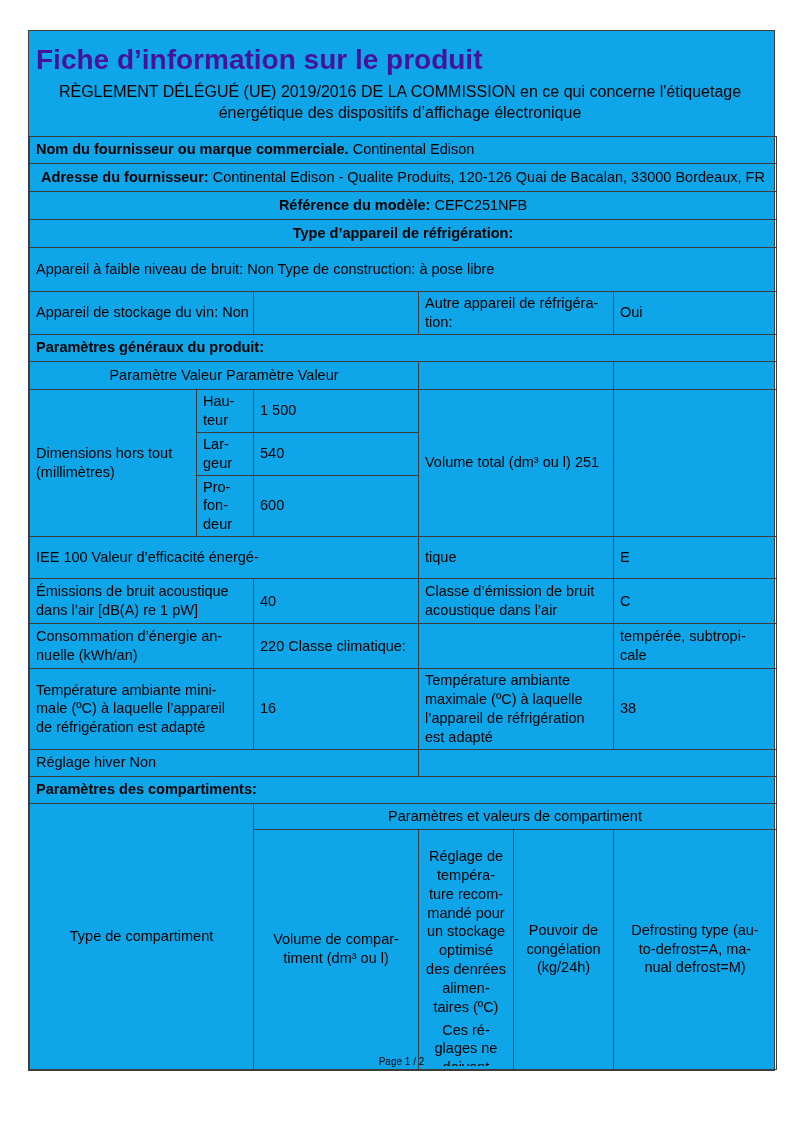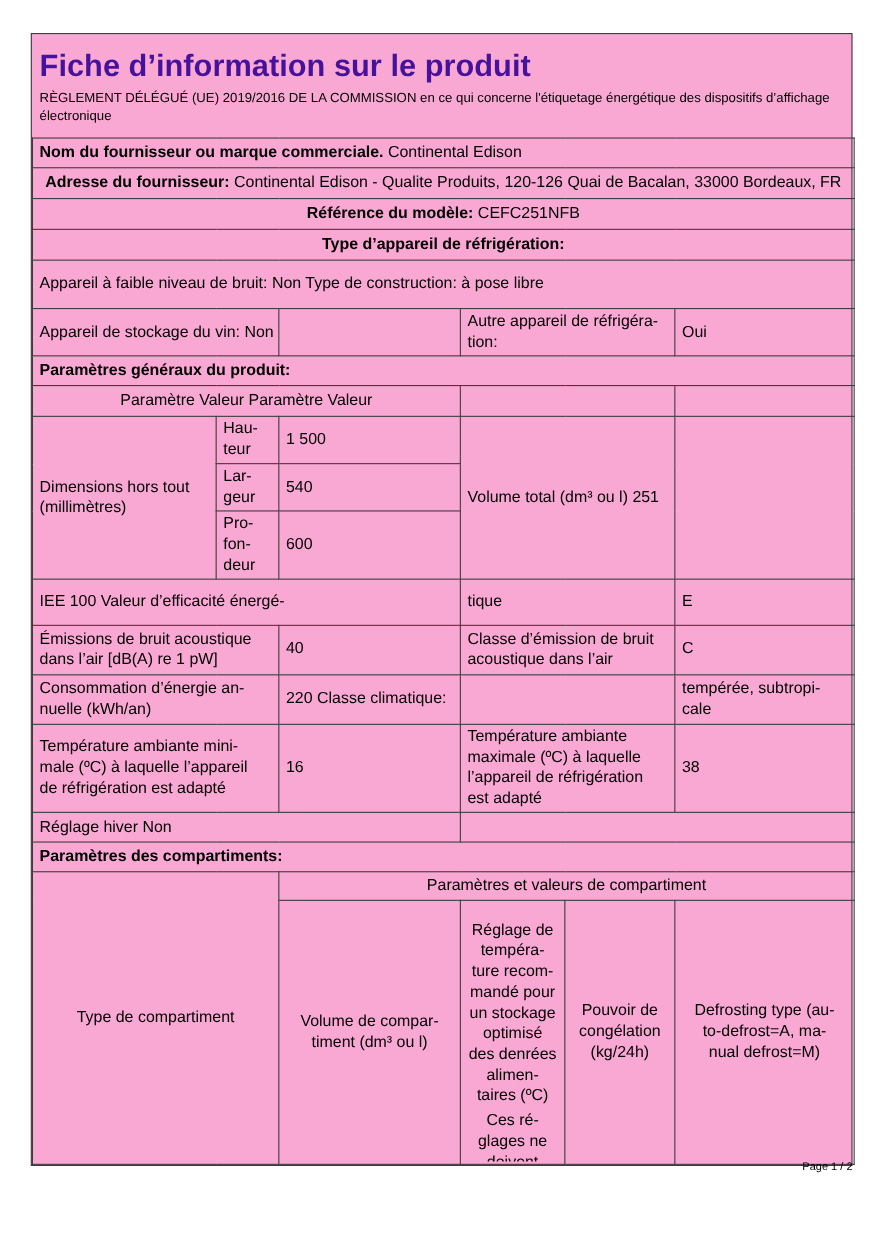--- a/index.html
+++ b/index.html
@@ -15,32 +15,33 @@
     height: 1134px;
     background: #fff;
     overflow: hidden;
   }
   .frame {
     position: absolute;
     left: 28px;
     top: 30px;
     width: 747px;
     border: 1px solid #3d3d3d;
-    background: #f9a8d4;
+    background: #0ea5e9;
   }
   .doc-title {
     color: var(--accent, #46129b);
     font-size: 28px;
     font-weight: bold;
     margin: 13px 8px 2px 7px;
   }
   .doc-reg {
-    font-size: 12px;
+    font-size: 16px;
     line-height: 1.3;
     margin: 6px 10px 12px 7px;
+    text-align: center;
   }
   table.fiche {
     width: 100%;
     border-collapse: collapse;
     table-layout: fixed;
     font-size: 14.5px;
     line-height: 1.3;
   }
   .fiche td {
     border: 1px solid #3d3d3d;
@@ -57,21 +58,21 @@
   tr.rh42 { height: 42px; } tr.rh43 { height: 43px; } tr.rh45 { height: 45px; }
   tr.rh57 { height: 57px; } tr.rh75 { height: 75px; } tr.rh26 { height: 26px; }
   tr.rh240 { height: 240px; }
   .clip { height: 234px; overflow: hidden; }
   .clip .p2 { margin-top: 4px; }
   .page-num {
     position: absolute;
     left: 28px;
     top: 1056px;
     width: 747px;
-    text-align: right;
+    text-align: center;
     font-size: 10px;
   }
 </style>
 </head>
 <body>
 
 <div class="sheet">
   <div class="frame">
 
     <div class="doc-title">Fiche d’information sur le produit</div>

